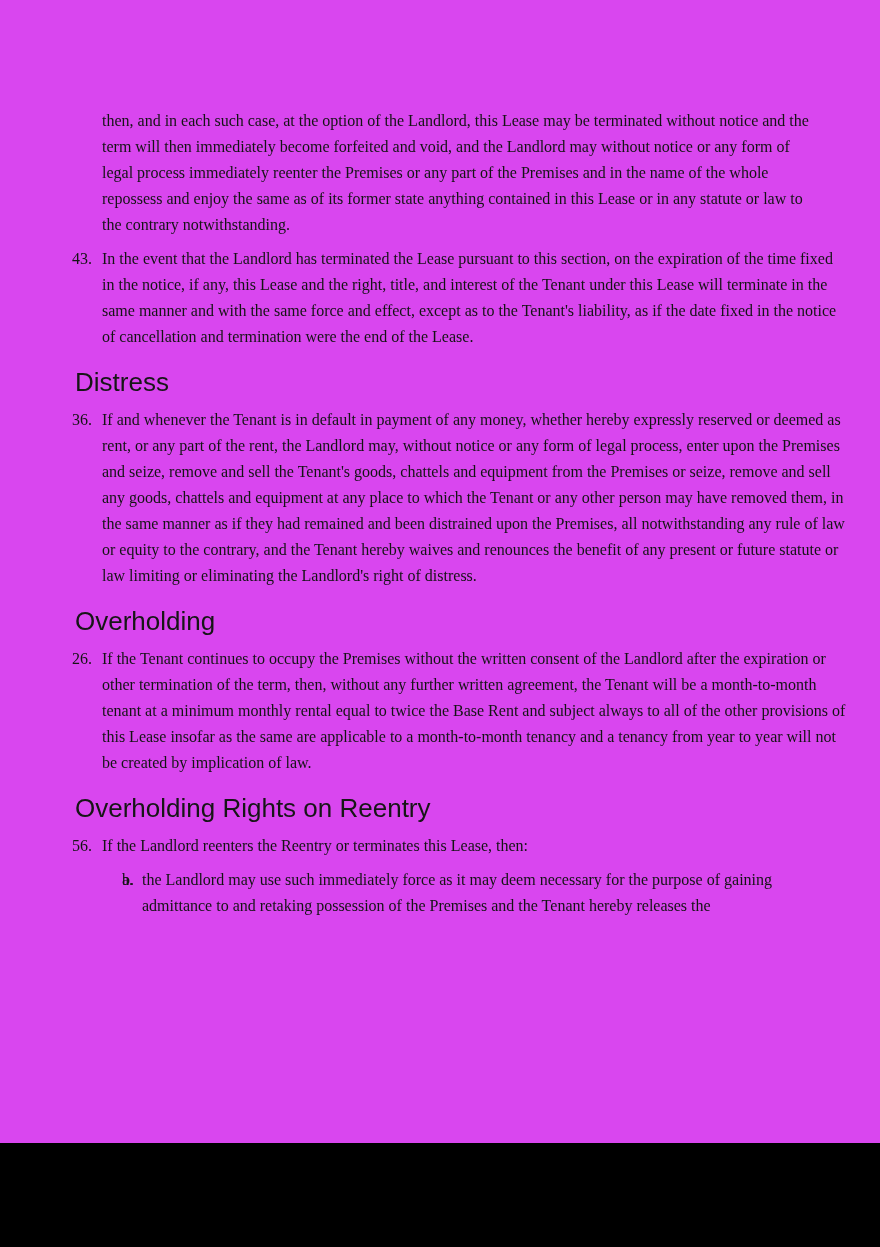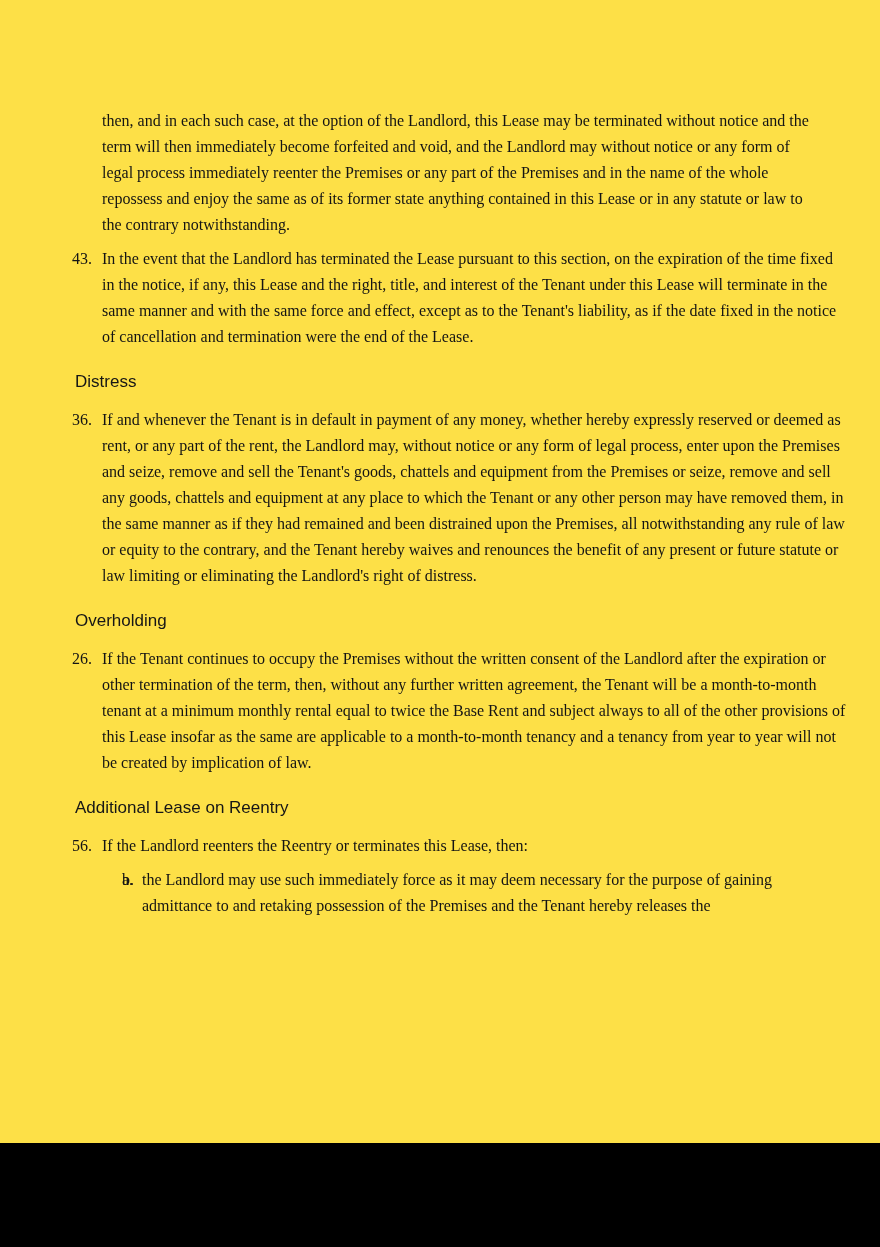--- a/index.html
+++ b/index.html
@@ -4,21 +4,21 @@
 <style>
   html, body {
     margin: 0;
     padding: 0;
     background: #000000;
   }
   .page {
     position: relative;
     width: 880px;
     height: 1247px;
-    background: #fde047;
+    background: #d946ef;
     overflow: hidden;
     font-family: "Liberation Serif", serif;
     color: #141414;
   }
   .content {
     position: relative;
     padding-top: 108px;
     font-size: 16px;
     line-height: 26px;
   }
@@ -32,21 +32,21 @@
   }
   .item .num {
     position: absolute;
     left: -30px;
     top: 0;
     width: 28px;
   }
   .heading {
     margin: 19px 64px 12px 75px;
     font-family: "Liberation Sans", sans-serif;
-    font-size: 17px;
+    font-size: 26px;
     font-weight: 400;
     line-height: 26px;
     color: #161616;
   }
   .subitem {
     position: relative;
     margin: 8px 0 0 40px;
   }
   .subitem .letter {
     position: absolute;
@@ -83,21 +83,21 @@
       <span>If and whenever the Tenant is in default in payment of any money, whether hereby expressly reserved or deemed as rent, or any part of the rent, the Landlord may, without notice or any form of legal process, enter upon the Premises and seize, remove and sell the Tenant's goods, chattels and equipment from the Premises or seize, remove and sell any goods, chattels and equipment at any place to which the Tenant or any other person may have removed them, in the same manner as if they had remained and been distrained upon the Premises, all notwithstanding any rule of law or equity to the contrary, and the Tenant hereby waives and renounces the benefit of any present or future statute or law limiting or eliminating the Landlord's right of distress.</span>
     </div>
 
     <h2 class="heading">Overholding</h2>
 
     <div class="item">
       <span class="num">26.</span>
       <span>If the Tenant continues to occupy the Premises without the written consent of the Landlord after the expiration or other termination of the term, then, without any further written agreement, the Tenant will be a month-to-month tenant at a minimum monthly rental equal to twice the Base Rent and subject always to all of the other provisions of this Lease insofar as the same are applicable to a month-to-month tenancy and a tenancy from year to year will not be created by implication of law.</span>
     </div>
 
-    <h2 class="heading">Additional Lease on Reentry</h2>
+    <h2 class="heading">Overholding Rights on Reentry</h2>
 
     <div class="item">
       <span class="num">56.</span>
       <span>If the Landlord reenters the Reentry or terminates this Lease, then:</span>
 
       <div class="subitem">
         <span class="letter">a.</span>
       </div>
 
       <div class="subitem">

